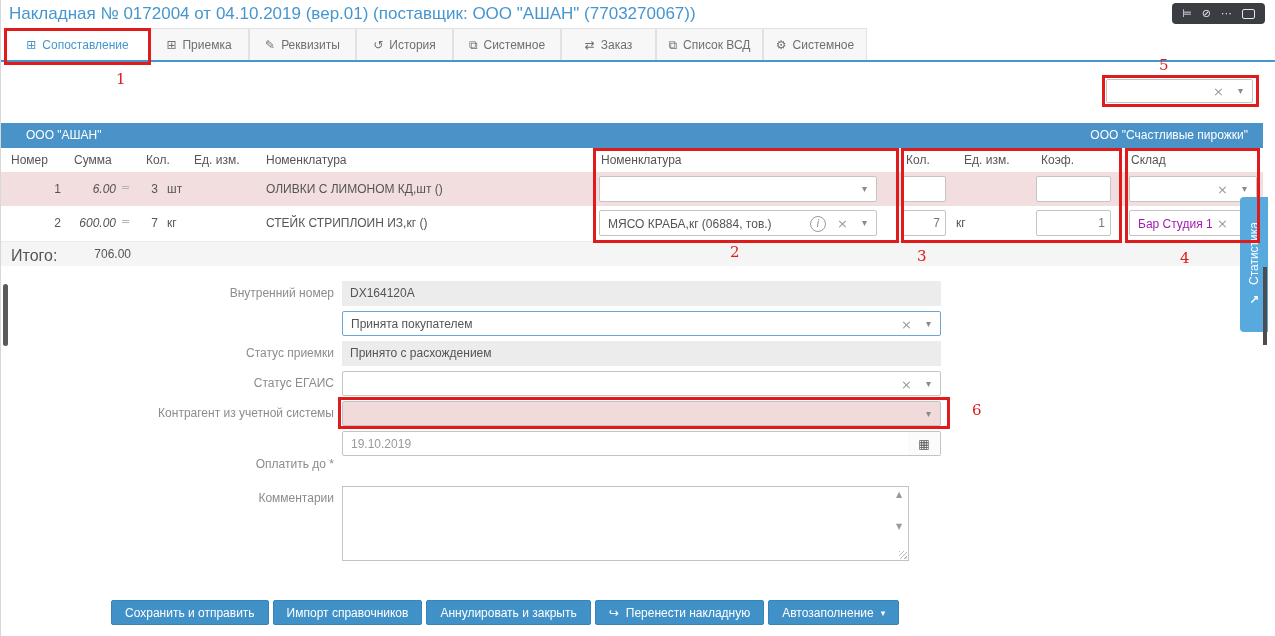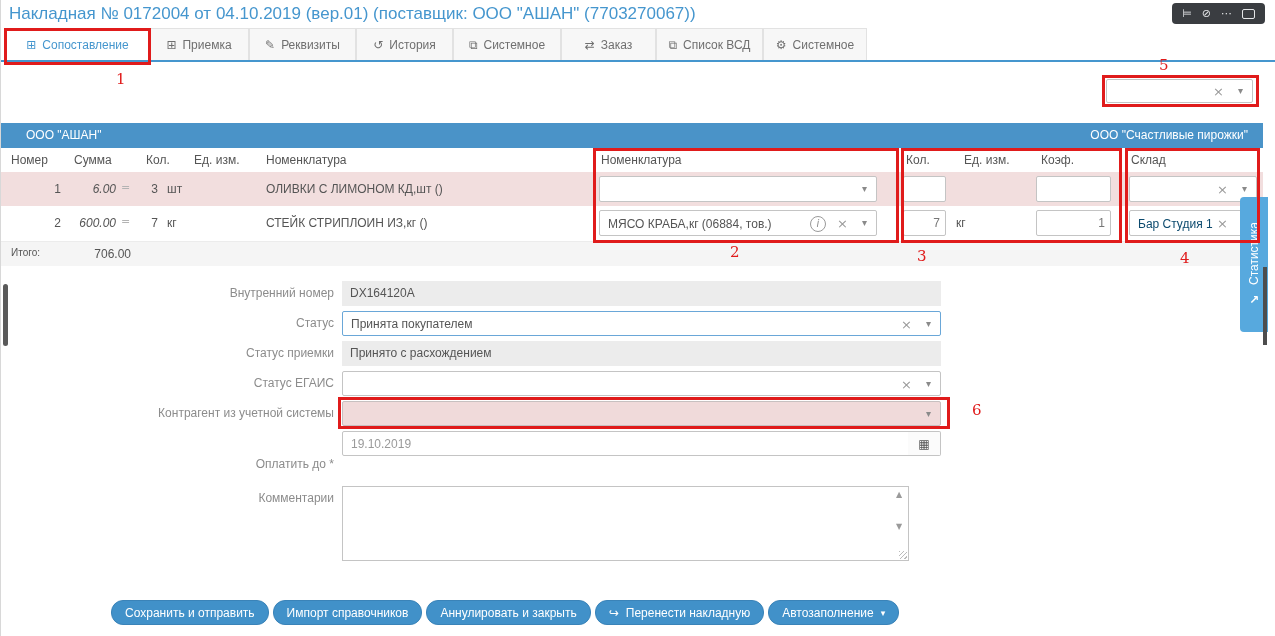--- a/index.html
+++ b/index.html
@@ -55,23 +55,23 @@
   .map-text{position:absolute;left:8px;top:6px;font-size:12px;color:#555;white-space:nowrap;}
   .info-badge{position:absolute;right:50px;top:5px;width:14px;height:14px;border:1px solid #9a9a9a;border-radius:50%;
     color:#8a8a8a;font-size:10px;text-align:center;line-height:14px;font-style:italic;cursor:pointer;}
   .num-input{position:absolute;top:4px;height:26px;border:1px solid #c4c4c4;background:#fff;box-sizing:border-box;
     font-size:12px;color:#777;text-align:right;padding:0 5px;border-radius:2px;font-family:inherit;}
   .qty-in{left:902px;width:43px;}
   .coef-in{left:1035px;width:75px;}
   .c-map-unit{left:955px;}
   .store-select{position:absolute;left:1128px;top:4px;width:128px;height:26px;border:1px solid #c4c4c4;
     background:#fff;border-radius:2px;box-sizing:border-box;cursor:pointer;}
-  .store-text{position:absolute;left:8px;top:6px;font-size:12px;color:#0c4a6e;white-space:nowrap;text-align:right;}
+  .store-text{position:absolute;left:8px;top:6px;font-size:12px;color:#a21caf;white-space:nowrap;text-align:right;}
   .total-row{position:absolute;top:241px;left:0;width:1262px;height:24px;background:#f5f5f5;border-top:1px solid #ececec;}
-  .t-label{position:absolute;left:10px;top:5px;font-size:10px;color:#555;}
+  .t-label{position:absolute;left:10px;top:5px;font-size:16px;color:#555;}
   .t-value{position:absolute;left:60px;top:5px;width:70px;text-align:right;font-size:12px;color:#555;}
 
   
   .flabel{position:absolute;left:0;width:333px;text-align:right;font-size:12px;color:#8c8c8c;padding-top:5px;box-sizing:border-box;}
   .ffield{position:absolute;left:341px;width:599px;height:25px;box-sizing:border-box;font-size:12px;}
   .readonly{background:#ececec;color:#555;padding:5px 8px;}
   .selbox{background:#fff;border:1px solid #c4c4c4;border-radius:2px;padding:5px 8px;color:#555;cursor:pointer;}
   .selbox.focused{border-color:#6aa7d8;}
   .selbox.pink{background:#f0dada;border-color:#c7c0c0;}
   .date-input{position:absolute;left:341px;width:567px;height:25px;border:1px solid #c4c4c4;border-radius:2px 0 0 2px;
@@ -80,21 +80,21 @@
     background:#fbfbfb;box-sizing:border-box;text-align:center;line-height:24px;font-size:12px;color:#555;cursor:pointer;border-radius:0 2px 2px 0;}
   .comments-area{position:absolute;left:341px;top:486px;width:567px;height:75px;border:1px solid #c4c4c4;
     box-sizing:border-box;resize:none;font-family:inherit;}
   .scroll-btn{position:absolute;font-size:8px;color:#9a9a9a;left:895px;cursor:pointer;}
   .resize-grip{position:absolute;left:898px;top:551px;width:8px;height:8px;cursor:nwse-resize;
     background:repeating-linear-gradient(135deg,#bbb 0 1px,transparent 1px 3px);}
 
   
   .actions{position:absolute;left:110px;top:600px;display:flex;gap:4px;}
   .btn{background:#4191c9;border:1px solid #3a83b8;color:#fff;font-size:12px;height:25px;padding:0 13px;
-    border-radius:12px;display:flex;align-items:center;gap:7px;cursor:pointer;white-space:nowrap;font-family:inherit;}
+    border-radius:2px;display:flex;align-items:center;gap:7px;cursor:pointer;white-space:nowrap;font-family:inherit;}
 
   
   .stats-tab{position:absolute;left:1239px;top:197px;width:28px;height:135px;background:#57a9de;
     border-radius:4px 0 0 4px;z-index:40;display:flex;flex-direction:column;align-items:center;
     justify-content:center;gap:7px;color:#fff;cursor:pointer;}
   .stats-tab .vlabel{writing-mode:vertical-rl;transform:rotate(180deg);font-size:12px;}
   .stats-tab .ico{font-size:12px;font-weight:bold;}
   .v-scrollbar{position:absolute;left:1262px;top:267px;width:4px;height:78px;background:#4d4d4d;z-index:45;cursor:pointer;}
   .left-grip{position:absolute;left:2px;top:284px;width:5px;height:62px;background:#5a5a5a;border-radius:3px;cursor:pointer;}
 
@@ -218,21 +218,20 @@
   </div>
 
   <div class="total-row">
     <span class="t-label">Итого:</span>
     <span class="t-value">706.00</span>
   </div>
 
   <div class="flabel" style="top:281px">Внутренний номер</div>
   <div class="ffield readonly" style="top:281px">DX164120A</div>
 
-  <div class="flabel" style="top:311px">Статус</div>
   <div class="ffield selbox focused" style="top:311px">
     <span>Принята покупателем</span>
     <span class="sel-x ico">×</span>
     <span class="sel-caret ico">▾</span>
   </div>
 
   <div class="flabel" style="top:341px">Статус приемки</div>
   <div class="ffield readonly" style="top:341px">Принято с расхождением</div>
 
   <div class="flabel" style="top:371px">Статус ЕГАИС</div>

